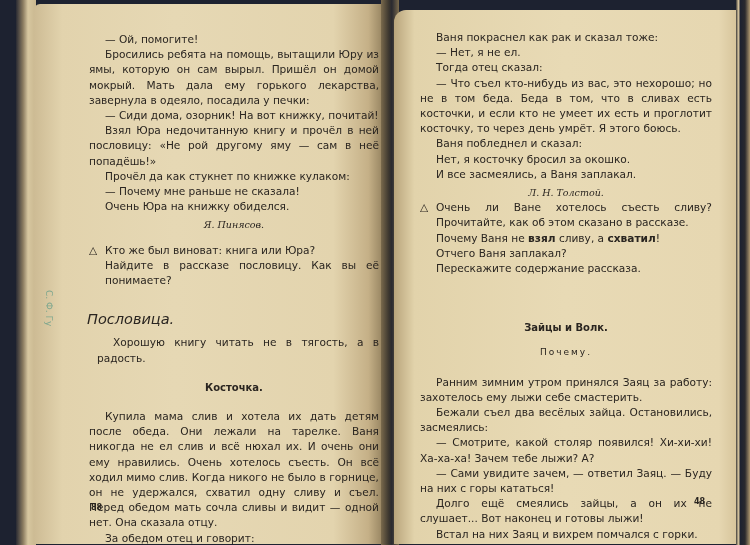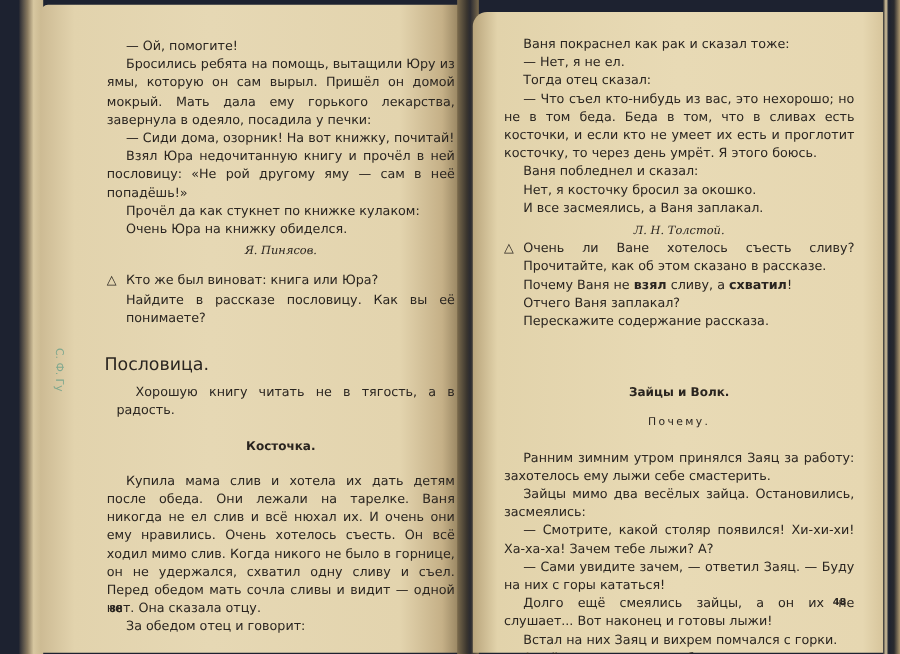--- a/index.html
+++ b/index.html
@@ -43,21 +43,21 @@
   .ind { text-indent: 16px; }
   .gap { height: 10px; }
   .author {
     text-align: center; font-family: "DejaVu Serif", serif; font-style: italic;
     font-size: 9.5px; margin-top: 3px;
   }
   .question { position: relative; padding-left: 16px; }
   .question .tri { position: absolute; left: 0; top: 0; }
   .q-sub { padding-left: 16px; }
   .section-title {
-    font-size: 14.5px; margin: 24px 0 8px -2px;
+    font-style: italic; font-size: 14.5px; margin: 24px 0 8px -2px;
     font-family: "DejaVu Sans", sans-serif;
   }
   .story-title {
     text-align: center; font-weight: bold; font-size: 10px; margin: 14px 0 14px 0;
   }
   .subtitle {
     text-align: center; font-size: 9px; letter-spacing: 2px; margin: -4px 0 14px 0;
   }
   .page-num { position: absolute; font-size: 8px; font-weight: bold; }
   .pn-left { left: 75px; top: 503px; }
@@ -78,20 +78,21 @@
   <div class="page-right"></div>
   <div class="right-edge"></div>
   <div class="stamp">С. Ф. Гу</div>
 
   <div class="text left-text">
     <p class="ind">— Ой, помогите!</p>
     <p class="ind">Бросились ребята на помощь, вытащили Юру из ямы, которую он сам вырыл. Пришёл он домой мокрый. Мать дала ему горького лекарства, завернула в одеяло, посадила у печки:</p>
     <p class="ind">— Сиди дома, озорник! На вот книжку, почитай!</p>
     <p class="ind">Взял Юра недочитанную книгу и прочёл в ней пословицу: «Не рой другому яму — сам в неё попадёшь!»</p>
     <p class="ind">Прочёл да как стукнет по книжке кулаком:</p>
+    <p class="ind">— Почему мне раньше не сказала!</p>
     <p class="ind">Очень Юра на книжку обиделся.</p>
     <p class="author">Я. Пинясов.</p>
     <div class="gap"></div>
     <p class="question">
       <span class="tri">△</span>
       <span>Кто же был виноват: книга или Юра?</span>
     </p>
     <p class="q-sub">Найдите в рассказе пословицу. Как вы её понимаете?</p>
     <p class="section-title">Пословица.</p>
     <p class="ind" style="padding-left:8px">Хорошую книгу читать не в тягость, а в радость.</p>
@@ -115,21 +116,21 @@
       <span class="tri">△</span>
       <span>Очень ли Ване хотелось съесть сливу? Прочитайте, как об этом сказано в рассказе.</span>
     </p>
     <p class="q-sub"><span>Почему Ваня не </span><b class="hl">взял</b><span> сливу, а </span><b class="hl">схватил</b><span>!</span></p>
     <p class="q-sub">Отчего Ваня заплакал?</p>
     <p class="q-sub">Перескажите содержание рассказа.</p>
     <div style="height:30px"></div>
     <p class="story-title">Зайцы и Волк.</p>
     <p class="subtitle">Почему.</p>
     <p class="ind">Ранним зимним утром принялся Заяц за работу: захотелось ему лыжи себе смастерить.</p>
-    <p class="ind">Зайцы мимо два весёлых зайца. Остановились, засмеялись:</p>
+    <p class="ind">Бежали съел два весёлых зайца. Остановились, засмеялись:</p>
     <p class="ind">— Смотрите, какой столяр появился! Хи-хи-хи! Ха-ха-ха! Зачем тебе лыжи? А?</p>
     <p class="ind">— Сами увидите зачем, — ответил Заяц. — Буду на них с горы кататься!</p>
     <p class="ind">Долго ещё смеялись зайцы, а он их не слушает... Вот наконец и готовы лыжи!</p>
     <p class="ind">Встал на них Заяц и вихрем помчался с горки.</p>
     <p class="ind">А зайцы-насмешники побежали пешком в поле.</p>
 
   </div>
   <div class="page-num pn-right">48</div>
 </div>
 

